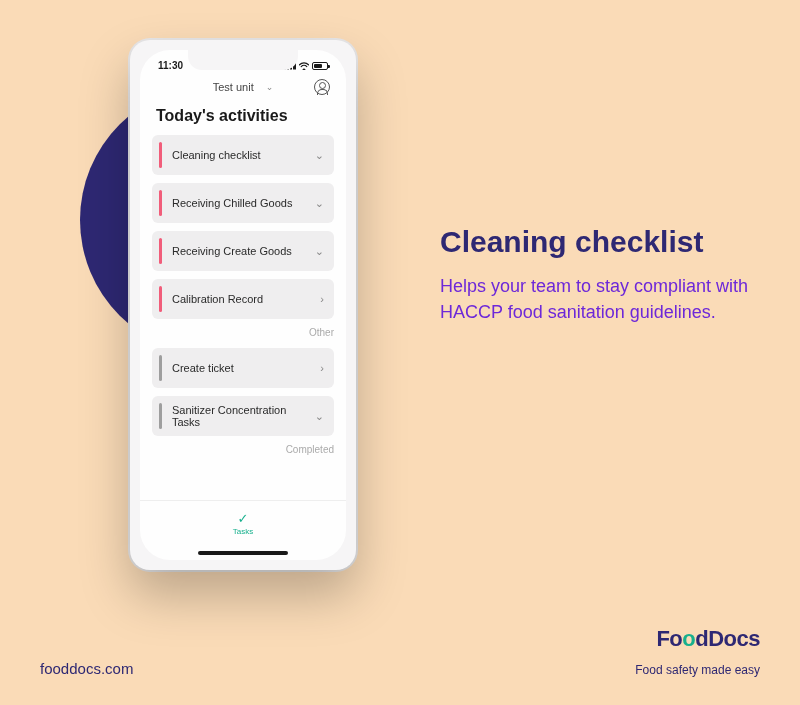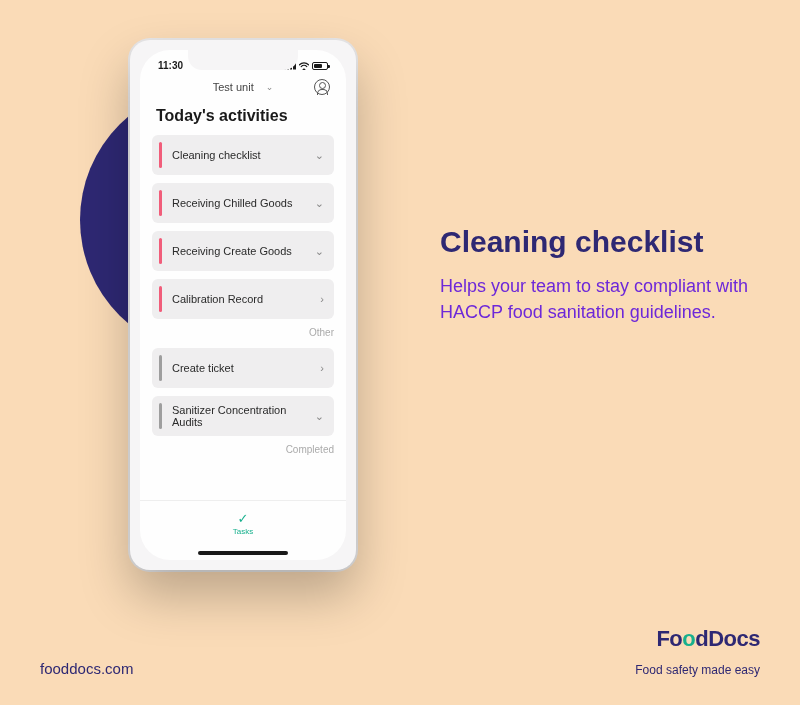--- a/index.html
+++ b/index.html
@@ -284,21 +284,21 @@
       <div class="section-label">Other</div>
 
       <div class="item">
         <span class="accent gray"></span>
         <span class="label">Create ticket</span>
         <span class="chev">›</span>
       </div>
 
       <div class="item">
         <span class="accent gray"></span>
-        <span class="label">Sanitizer Concentration Audits</span>
+        <span class="label">Sanitizer Concentration Tasks</span>
         <span class="chev">⌄</span>
       </div>
 
       <div class="section-label">Completed</div>
 
     </div>
 
     <div class="bottom-nav">
       <div class="tab active">
         <span class="icon">✓</span>

